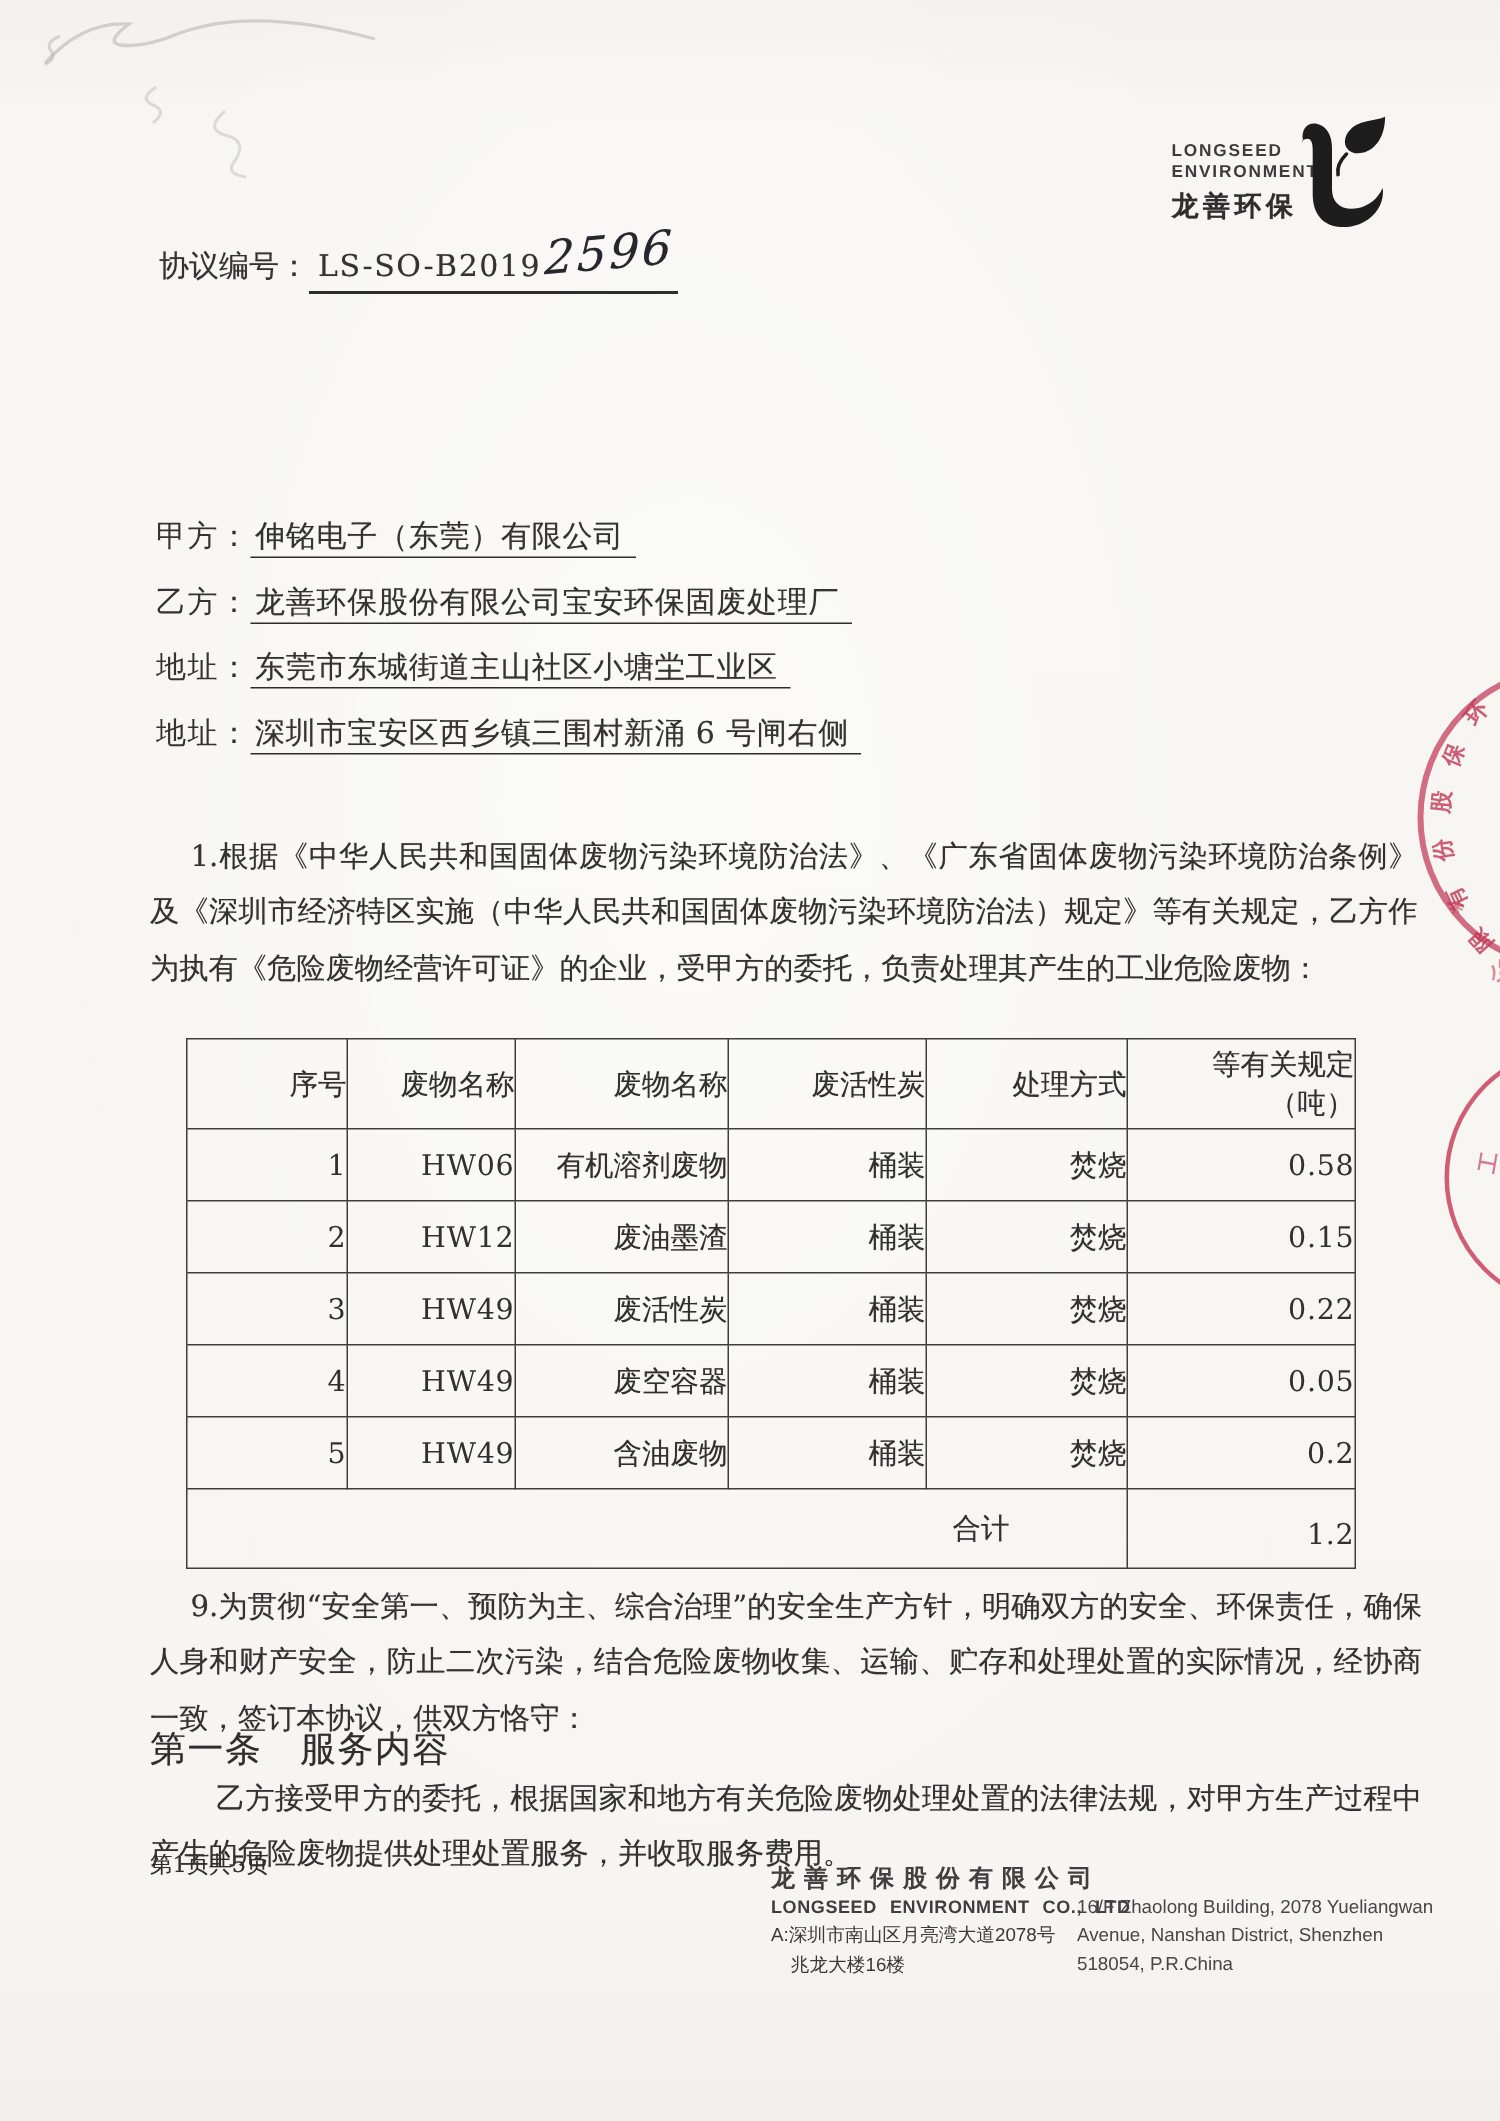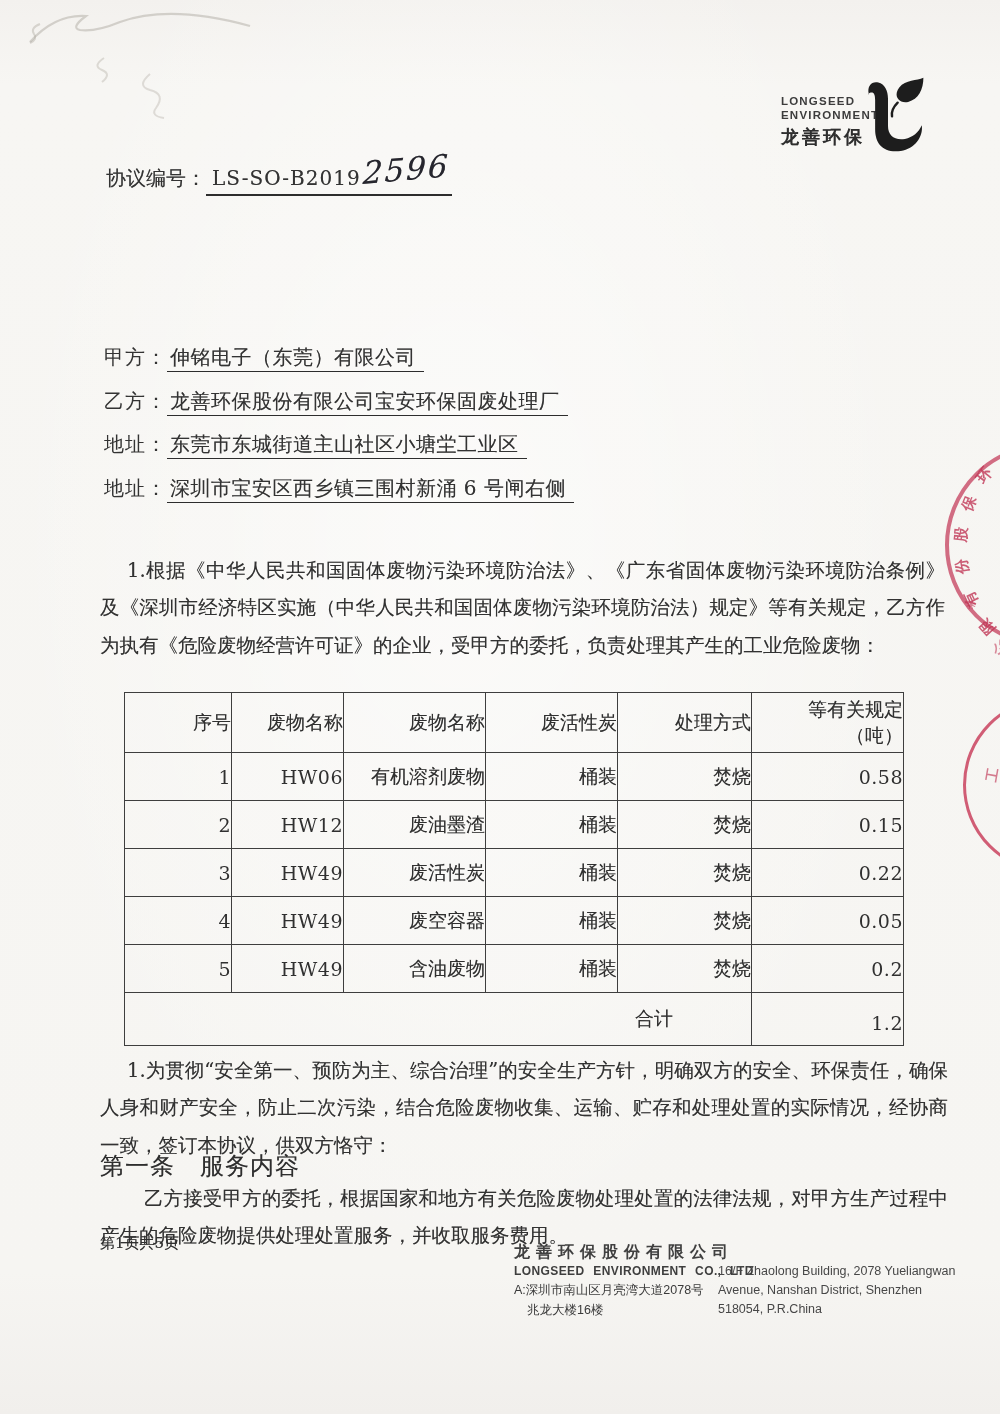--- a/index.html
+++ b/index.html
@@ -197,21 +197,21 @@
         <td class="ink">焚烧</td>
         <td class="latin">0.2</td>
       </tr>
       <tr class="total-row">
         <td colspan="5" class="total-label-cell ink">合计</td>
         <td class="latin total-value-cell">1.2</td>
       </tr>
     </tbody>
   </table>
 
-  <div class="clause clause-2 ink">1.为贯彻“安全第一、预防为主、综合治理”的安全生产方针，明确双方的安全、环保责任，确保人身和财产安全，防止二次污染，结合危险废物收集、运输、贮存和处理处置的实际情况，经协商一致，签订本协议，供双方恪守：</div>
+  <div class="clause clause-2 ink">9.为贯彻“安全第一、预防为主、综合治理”的安全生产方针，明确双方的安全、环保责任，确保人身和财产安全，防止二次污染，结合危险废物收集、运输、贮存和处理处置的实际情况，经协商一致，签订本协议，供双方恪守：</div>
 
   <div class="article-heading ink">第一条　服务内容</div>
   <div class="clause article-body ink">乙方接受甲方的委托，根据国家和地方有关危险废物处理处置的法律法规，对甲方生产过程中产生的危险废物提供处理处置服务，并收取服务费用。</div>
 
   <div class="page-indicator ink">第1页共5页</div>
 
   <div class="footer-center">
     <div class="footer-co-cn">龙善环保股份有限公司</div>
     <div class="footer-co-en">LONGSEED  ENVIRONMENT  CO.,  LTD</div>
     <div class="footer-addr-cn">A:深圳市南山区月亮湾大道2078号</div>

